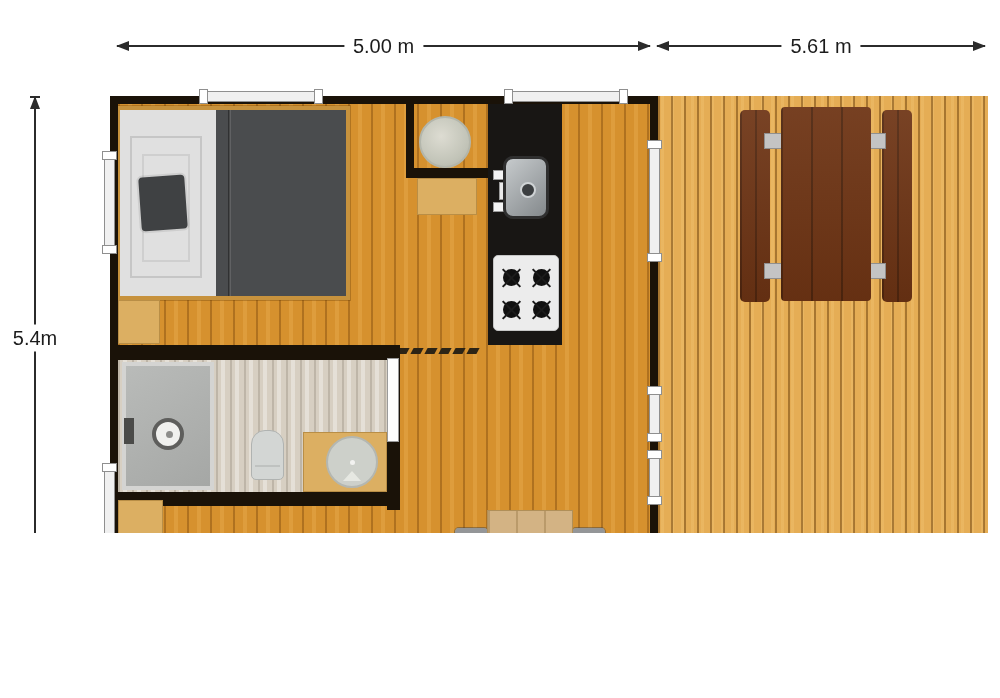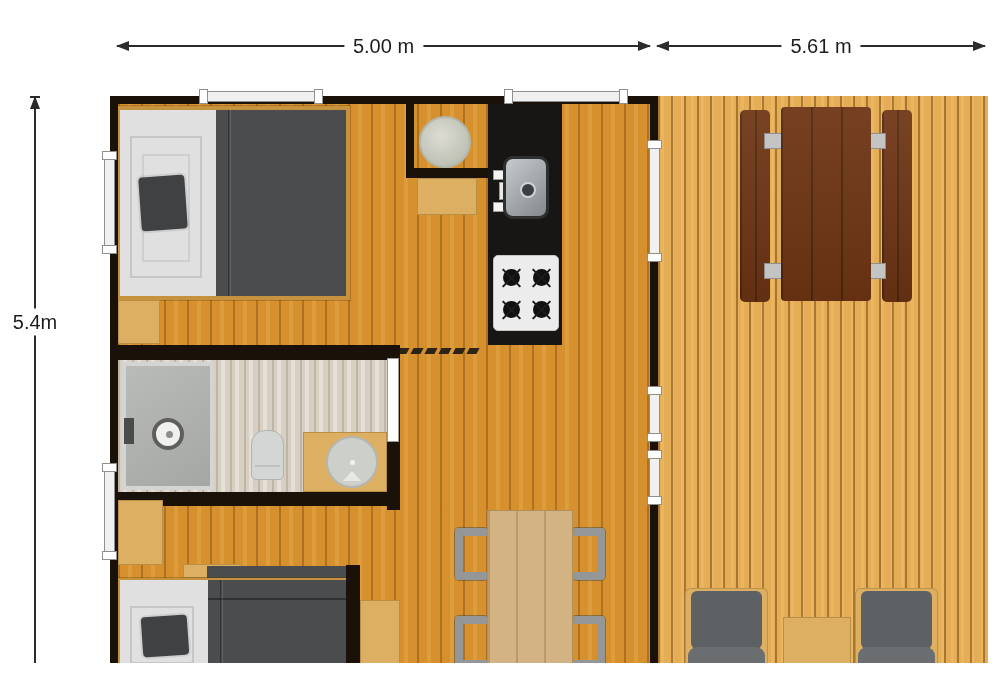--- a/index.html
+++ b/index.html
@@ -1,16 +1,16 @@
 <!DOCTYPE html>
 <html style="--wall: #1a1208; --floor-wood: #d6912e; --deck-wood: #e5ad55; --bath-floor: #d7cfc2; --counter-black: #181614; --duvet: #4a4c4e; --sheet: #e0e0e0; --pillow: #3f4143; --tan-furniture: #dcaf62; --table-wood: #d3b384; --picnic-brown: #6e3414; --chair-gray: #949698; --cushion-gray: #5e6164; --window-fill: #f0f0f0; --window-border: #8f8f8f; --dim-line: #2b2b2b;"><head>
 <meta charset="utf-8">
 <style>
   html,body{margin:0;padding:0;background:#ffffff;}
-  .canvas{position:relative;width:1000px;height:663px;background:#ffffff;overflow:hidden;
+  .canvas{position:relative;width:1000px;height:533px;background:#ffffff;overflow:hidden;
           font-family:"Liberation Sans", sans-serif;}
   .abs{position:absolute;}
 
   
   .dim-h{position:absolute;height:0;}
   .dim-h .line{position:absolute;left:0;right:0;top:0;height:2px;background:var(--dim-line,#2b2b2b);}
   .dim-v{position:absolute;width:0;}
   .dim-v .linev{position:absolute;top:0;bottom:0;left:0;width:2px;background:var(--dim-line,#2b2b2b);}
   .arr{position:absolute;width:0;height:0;}
   .arr.w{left:-1px;top:-4px;border-top:5px solid transparent;border-bottom:5px solid transparent;border-right:13px solid var(--dim-line,#2b2b2b);}
@@ -134,21 +134,21 @@
     <div class="arr e"></div>
     <div class="dim-label">5.61 m</div>
   </div>
 
   <div class="dim-v" style="left:34px;top:97px;height:591px;">
     <div class="linev"></div>
     <div class="tick" style="top:-1px;"></div>
     <div class="tick" style="bottom:-1px;"></div>
     <div class="arr n"></div>
     <div class="arr s"></div>
-    <div class="dim-label" style="top:225px;">5.4m</div>
+    <div class="dim-label" style="top:241px;">5.4m</div>
   </div>
 
   <div class="deck">
     <div class="bench" style="left:82px;top:14px;width:30px;height:192px;"></div>
     <div class="bench" style="left:224px;top:14px;width:30px;height:192px;"></div>
     <div class="bracket" style="left:106px;top:37px;"></div>
     <div class="bracket" style="left:208px;top:37px;"></div>
     <div class="bracket" style="left:106px;top:167px;"></div>
     <div class="bracket" style="left:208px;top:167px;"></div>
     <div class="ptable" style="left:123px;top:11px;width:90px;height:194px;"></div>

